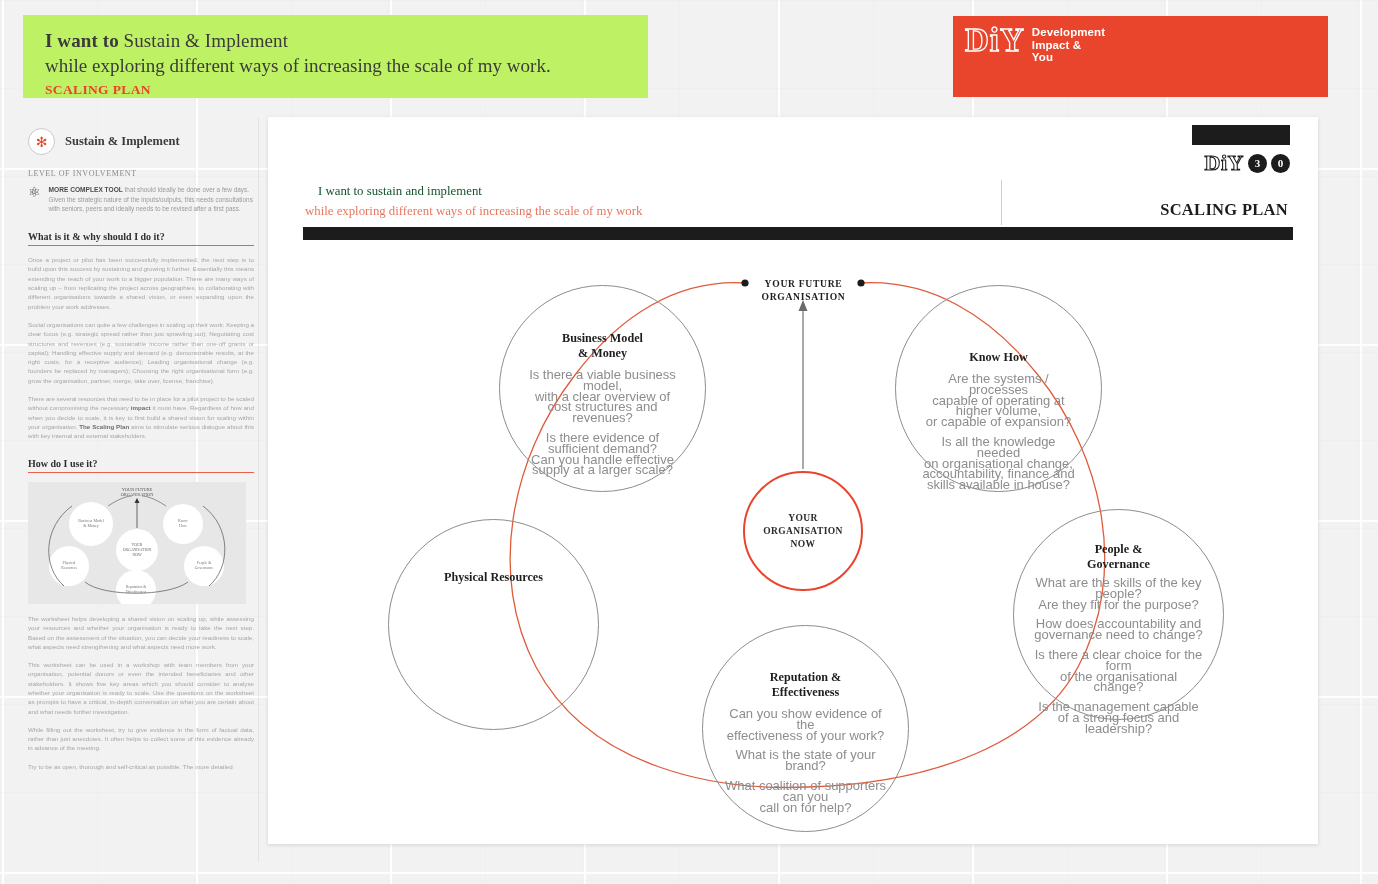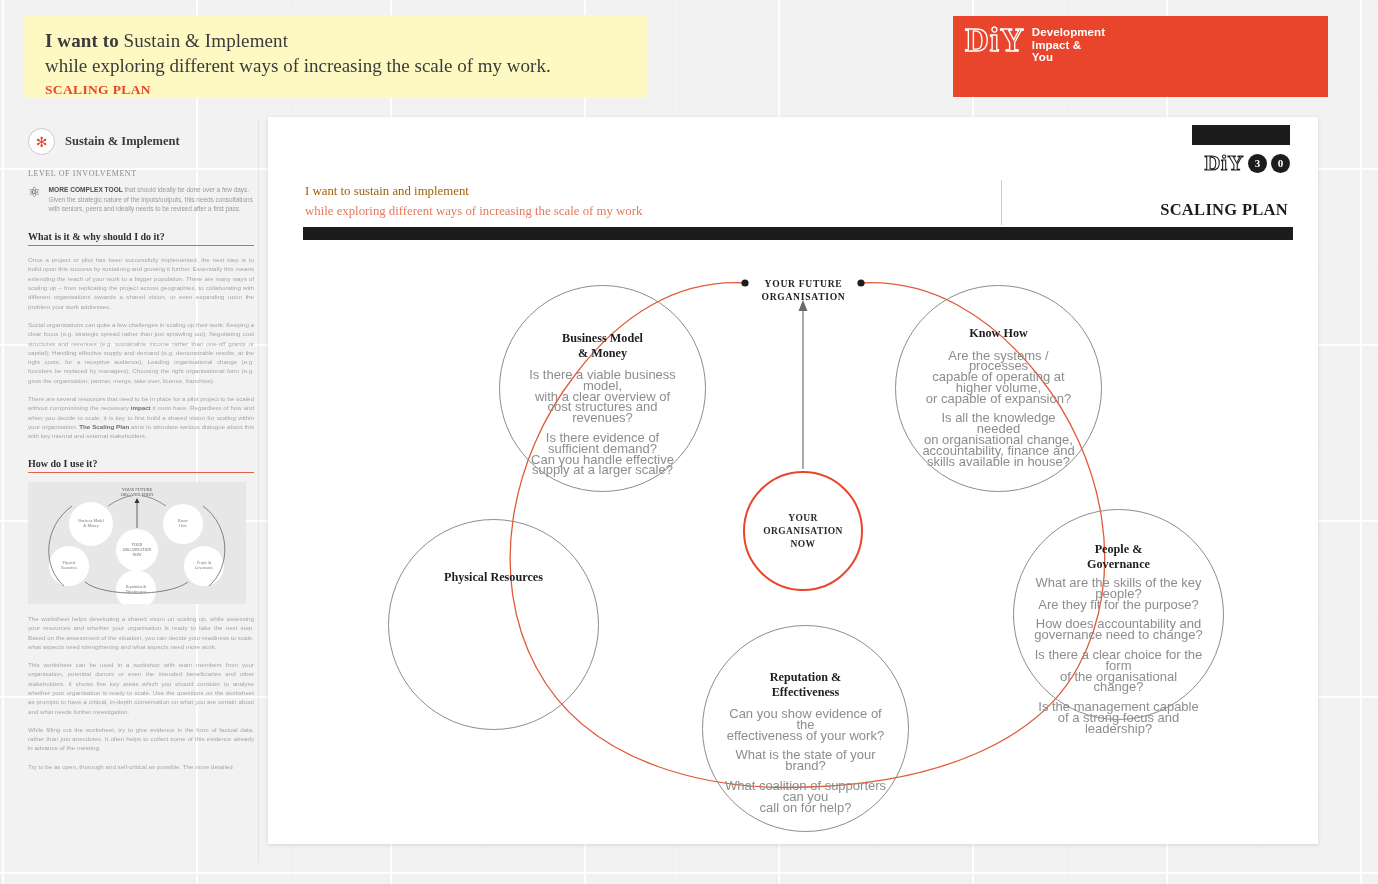--- a/index.html
+++ b/index.html
@@ -24,21 +24,21 @@
     content:"";position:absolute;inset:0;
     background-image:
       linear-gradient(to right, rgba(0,0,0,.012) 0 1px, transparent 1px),
       linear-gradient(to bottom, rgba(0,0,0,.012) 0 1px, transparent 1px);
     background-size: 97px 88px;
   }
 
   
   #title-card {
     position: absolute; left: 23px; top: 15px; width: 625px; height: 83px;
-    background: #fef9c3; z-index: 3;
+    background: #bef264; z-index: 3;
     padding: 13px 0 0 22px;
     font-family: "Liberation Serif", serif;
     color: #3b3b3b;
   }
   #title-card .l1 { font-size: 19px; line-height: 25px; letter-spacing:.1px;}
   #title-card .l1 b { font-weight: 700; }
   #title-card .l2 { font-size: 19px; line-height: 25px; }
   #title-card .l3 {
     font-size: 13.5px; font-weight: 700; color: #e8452c;
     letter-spacing: .35px; margin-top: 4px;
@@ -137,21 +137,21 @@
   }
   #ws-diy .num {
     width: 19px; height: 19px; border-radius: 50%; background: #1c1c1c; color: #fff;
     font-size: 11px; font-weight: 700; display: flex; align-items: center; justify-content: center;
     font-family: "Liberation Serif", serif;
   }
   #ws-sub {
     position: absolute; left: 37px; top: 64px; width: 700px;
     font-family: "Liberation Serif", serif; font-size: 12.8px; line-height: 20px;
   }
-  #ws-sub .a { color: #a16207; }
+  #ws-sub .a { color: #14532d; margin-left: 13px; }
   #ws-sub .b { color: #e8775f; }
   #ws-vrule { position: absolute; left: 733px; top: 63px; width: 1px; height: 45px; background: #cfcfcf; }
   #ws-plan {
     position: absolute; right: 30px; top: 83px;
     font-family: "Liberation Serif", serif; font-weight: 700;
     font-size: 16.5px; color: #1c1c1c; letter-spacing: .3px;
   }
   #ws-bar { position: absolute; left: 35px; top: 110px; width: 990px; height: 13px; background: #1c1c1c; }
 
   
@@ -312,21 +312,21 @@
       <div class="ttl">
         <div>Business Model</div>
         <div>&amp; Money</div>
       </div>
       <div class="qs">
         <div class="q">Is there a viable business model,<br>with a clear overview of<br>cost structures and revenues?</div>
         <div class="q">Is there evidence of<br>sufficient demand?<br>Can you handle effective<br>supply at a larger scale?</div>
       </div>
     </div>
 
-    <div class="node" style="left:627px; top:168px; width:207px; height:207px; padding:40px 22px 0;">
+    <div class="node" style="left:627px; top:168px; width:207px; height:207px; padding:40px 22px 0;justify-content:flex-end;">
       <div class="ttl">
         <div>Know How</div>
       </div>
       <div class="qs">
         <div class="q">Are the systems / processes<br>capable of operating at higher volume,<br>or capable of expansion?</div>
         <div class="q">Is all the knowledge needed<br>on organisational change,<br>accountability, finance and<br>skills available in house?</div>
       </div>
     </div>
 
     <div class="node" style="left:745px; top:392px; width:211px; height:211px; padding:32px 20px 0;">

